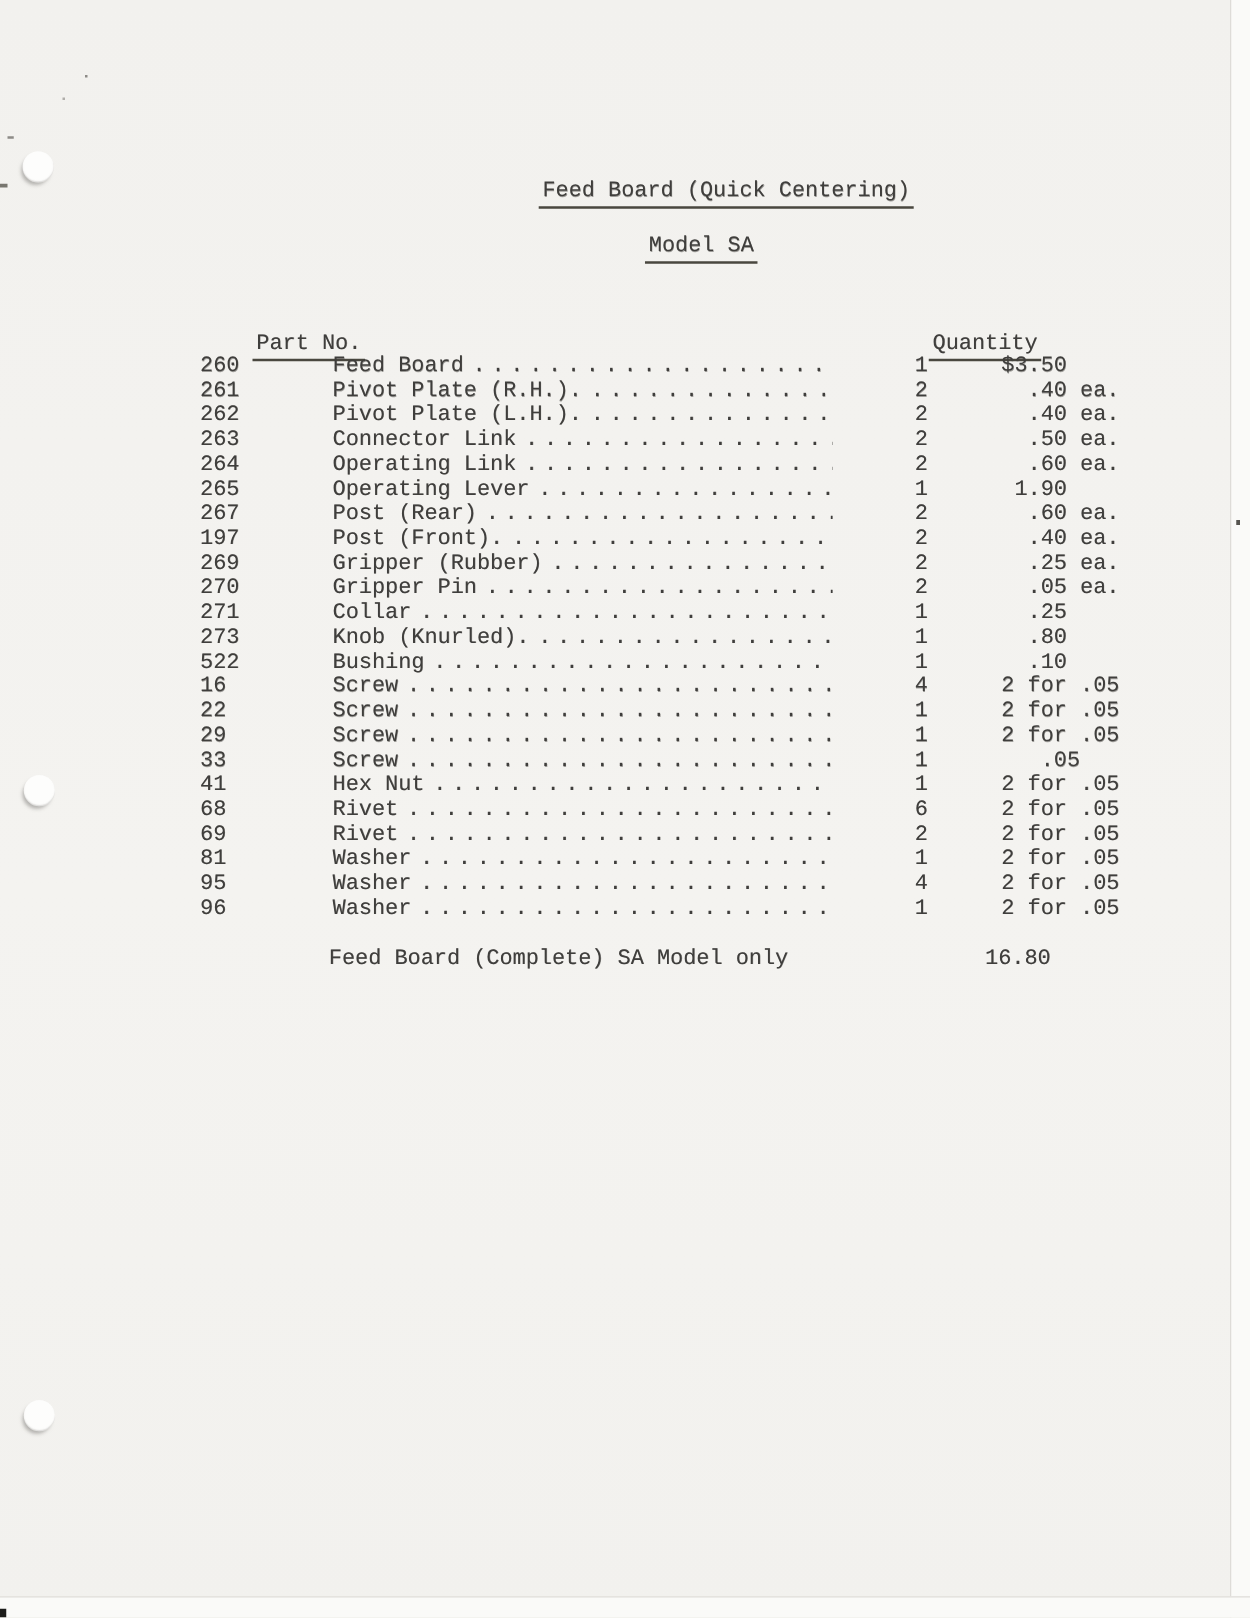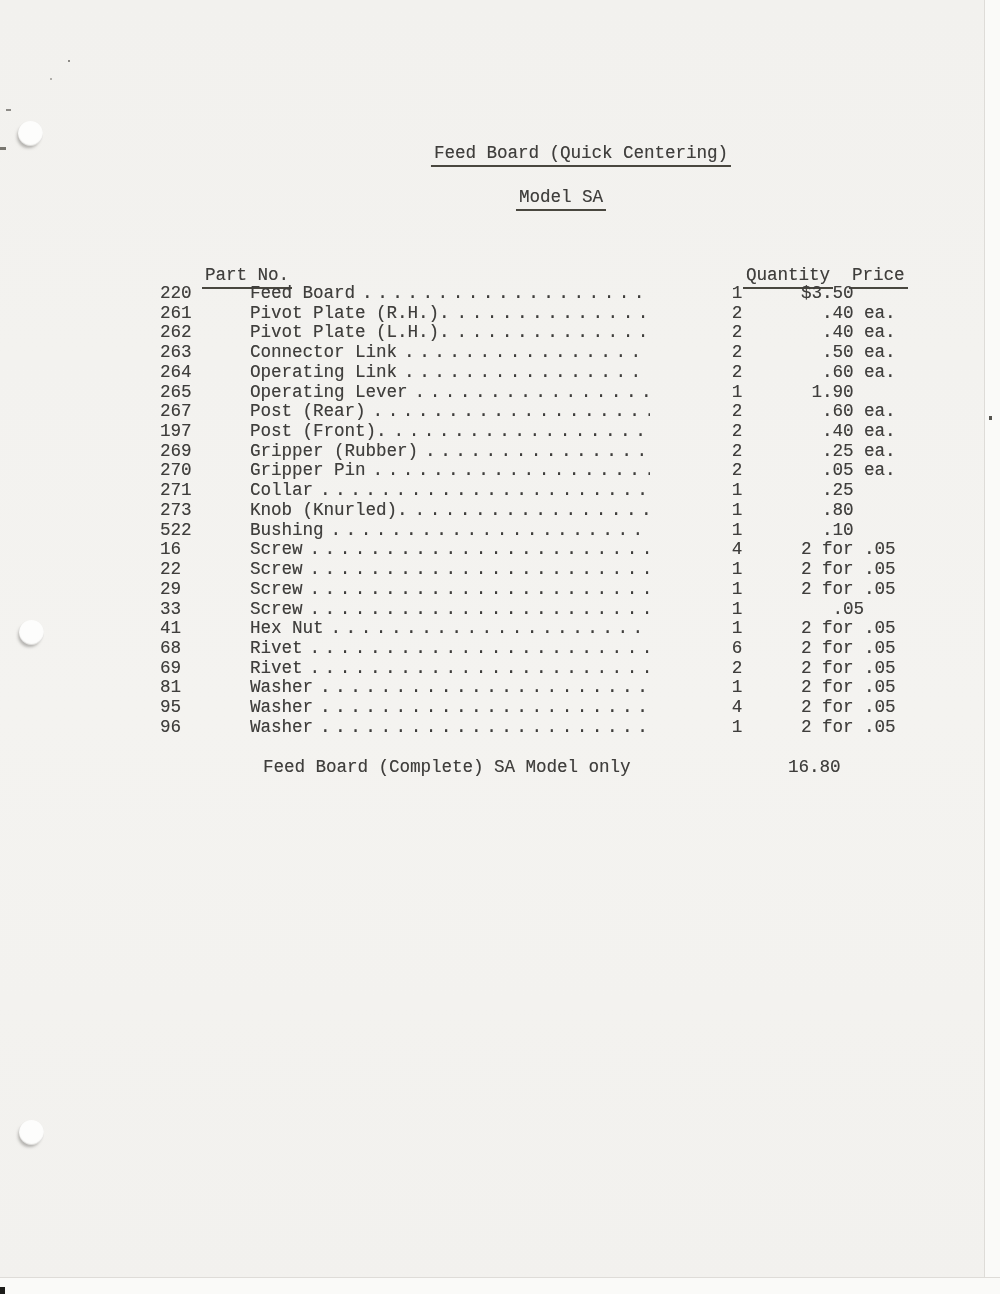--- a/index.html
+++ b/index.html
@@ -52,21 +52,21 @@
   .doc-subtitle { top:168px; left:540px; transform:translateX(-50%); }
 
   .hdr-part { top:246px; left:160px; }
   .hdr-name { top:246px; left:263px; }
   .hdr-qty  { top:246px; left:701px; }
   .hdr-price{ top:246px; left:807px; }
 
   .tbody { position:absolute; top:284px; left:0; width:1000px; }
   .row { position:relative; height:19.72px; font-size:17.5px; line-height:19.72px; }
   .row .part  { position:absolute; left:160px; white-space:pre; }
-  .row .namewrap { position:absolute; left:250px; width:400px; display:flex; align-items:flex-end; }
+  .row .namewrap { position:absolute; left:266px; width:400px; display:flex; align-items:flex-end; }
   .row .name  { white-space:pre; flex:0 0 auto; }
   .row .dots  { flex:1 1 auto; overflow:hidden; white-space:nowrap; margin-left:7px; letter-spacing:4.6px; }
   .row .qty   { position:absolute; left:697px; width:80px; text-align:center; }
   .row .price { position:absolute; left:801px; white-space:pre; }
 
   .foot-label { top:758px; left:263px;text-align:center; }
   .foot-price { top:758px; left:788px;text-align:right; }
 </style>
 </head>
 <body>
@@ -91,27 +91,24 @@
   <div class="t ink doc-subtitle">
     <span class="underline">Model SA</span>
   </div>
 
   <div class="t ink hdr-part">
     <span class="underline">Part No.</span>
   </div>
   <div class="t ink hdr-qty">
     <span class="underline">Quantity</span>
   </div>
-  <div class="t ink hdr-price">
-    <span class="underline">Price</span>
-  </div>
 
   <div class="tbody ink">
       <div class="row">
-    <span class="part">220</span>
+    <span class="part">260</span>
     <span class="namewrap">
       <span class="name">Feed Board</span>
       <span class="dots">..................................</span>
     </span>
     <span class="qty">1</span>
     <span class="price">$3.50</span>
   </div>
       <div class="row">
     <span class="part">261</span>
     <span class="namewrap">

